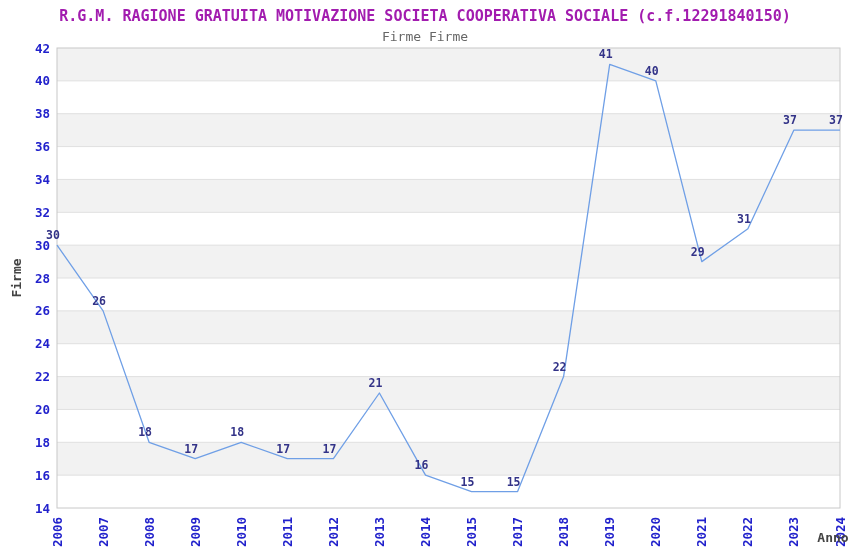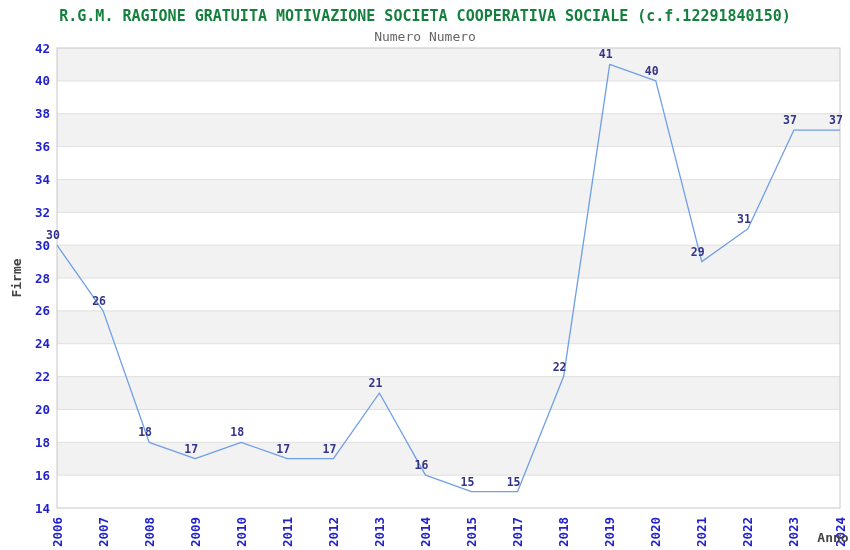--- a/index.html
+++ b/index.html
@@ -17,21 +17,21 @@
   }
   .chart-title {
     position: absolute;
     top: 7px;
     left: 0;
     width: 850px;
     text-align: center;
     font-size: 15px;
     font-weight: 700;
     letter-spacing: 0px;
-    color: #15803d;
+    color: #a21caf;
     white-space: nowrap;
   }
   .chart-subtitle {
     position: absolute;
     top: 29px;
     left: 0;
     width: 850px;
     text-align: center;
     font-size: 13px;
     font-weight: 400;
@@ -126,14 +126,14 @@
         <text transform="translate(660.3,547) rotate(-90)" text-anchor="start">2020</text>
         <text transform="translate(706.3,547) rotate(-90)" text-anchor="start">2021</text>
         <text transform="translate(752.4,547) rotate(-90)" text-anchor="start">2022</text>
         <text transform="translate(798.4,547) rotate(-90)" text-anchor="start">2023</text>
         <text transform="translate(844.5,547) rotate(-90)" text-anchor="start">2024</text>
       </g>
       <text transform="translate(21,278) rotate(-90)" text-anchor="middle" font-size="13" font-weight="700" fill="#444444">Firme</text>
       <text x="833" y="542" text-anchor="middle" font-size="13" font-weight="700" fill="#444444">Anno</text>
     </svg>
   <div class="chart-title">R.G.M. RAGIONE GRATUITA MOTIVAZIONE SOCIETA COOPERATIVA SOCIALE (c.f.12291840150)</div>
-  <div class="chart-subtitle">Numero Numero</div>
+  <div class="chart-subtitle">Firme Firme</div>
 </div>
 
 </body></html>

